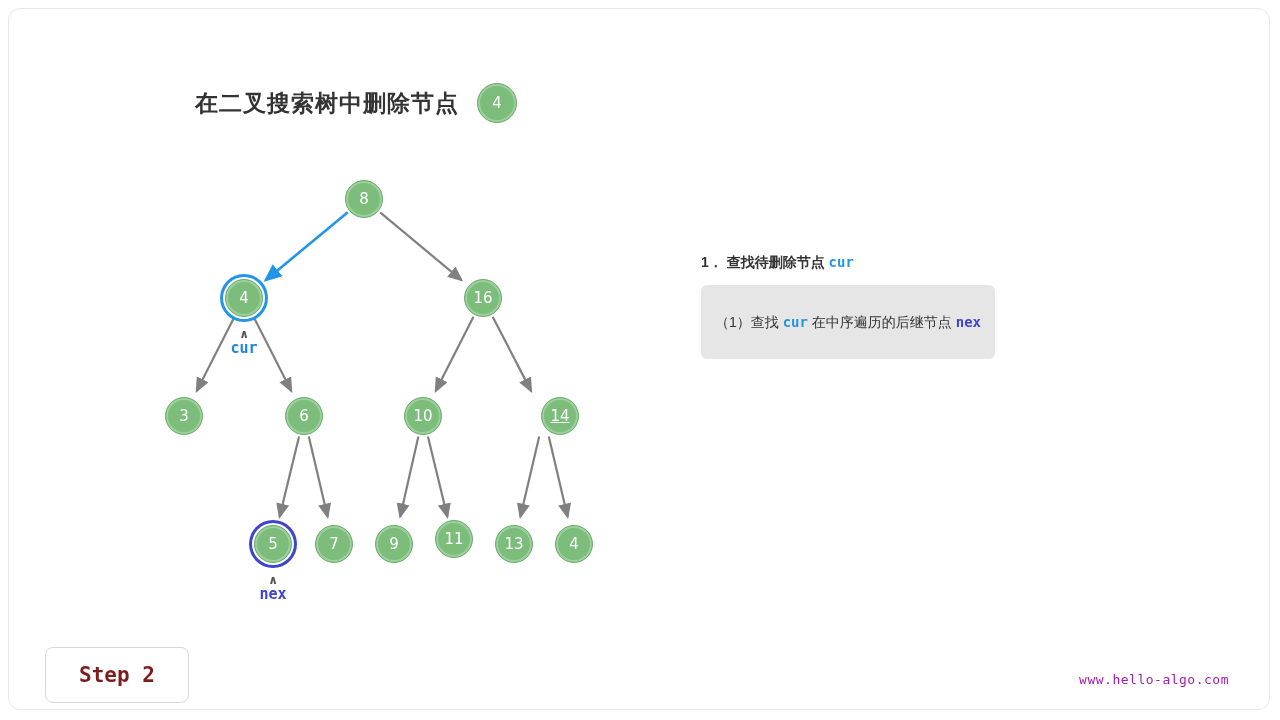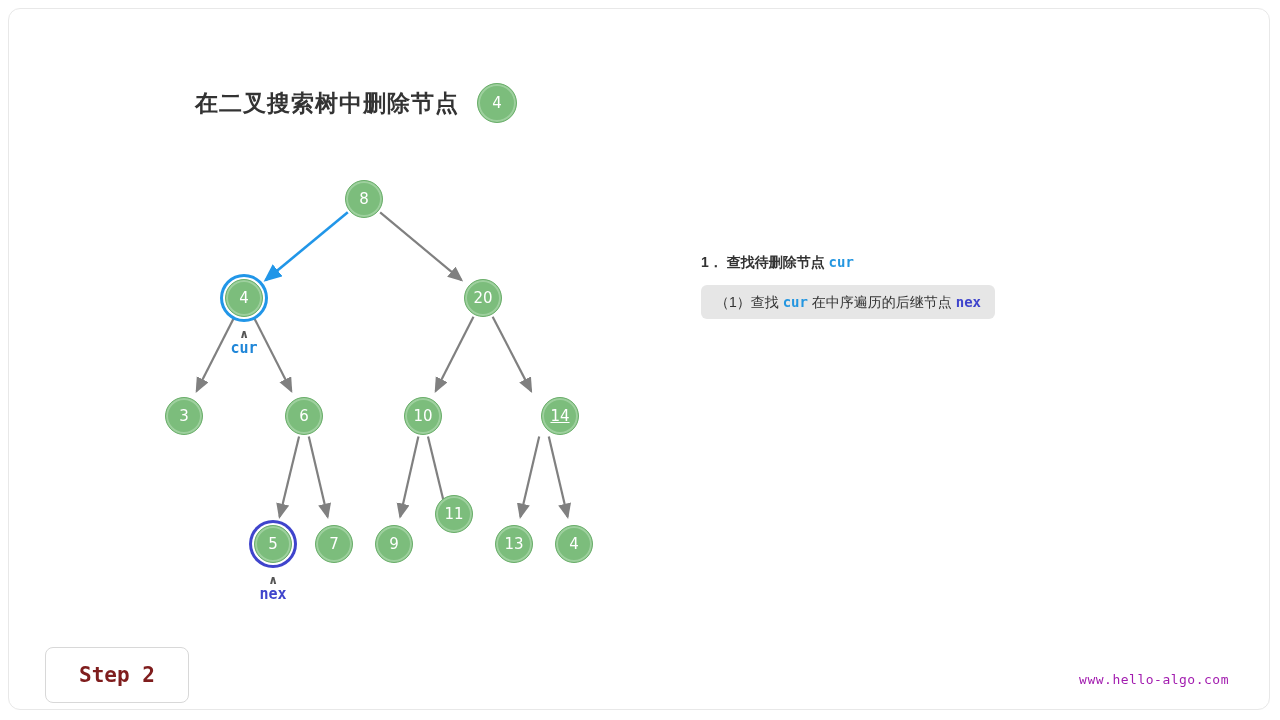--- a/index.html
+++ b/index.html
@@ -113,21 +113,21 @@
     line-height: 26px;
     white-space: nowrap;
   }
   .l1 { font-weight: bold; }
   .l2 { margin-top: 36px; padding-left: 18px; }
   .l3 { margin-top: 36px; font-weight: bold; }
   .l4 {
     margin-top: 10px;
     background: #e6e6e6;
     border-radius: 6px;
-    padding: 4px 14px;
+    padding: 24px 14px;
     display: inline-block;
     font-weight: normal;
   }
   .b   { font-weight: bold; }
   .mono-cur {
     font-family: "DejaVu Sans Mono", monospace;
     color: #2496e0;
     font-weight: bold;
   }
   .mono-nex {
@@ -197,29 +197,29 @@
         <line x1="409.3597895548449" y1="427.48092886137425" x2="391.1869472602068" y2="507.692094851501" stroke="#808080" stroke-width="2.2" marker-end="url(#ah-gray)"></line>
         <line x1="418.94303671763913" y1="427.40995805992924" x2="438.4092843764812" y2="507.78672258676096" stroke="#808080" stroke-width="2.2" marker-end="url(#ah-gray)"></line>
         <line x1="530.2079822214241" y1="427.4459425219238" x2="511.3893570381012" y2="507.73874330410155" stroke="#808080" stroke-width="2.2" marker-end="url(#ah-gray)"></line>
         <line x1="539.7920177785759" y1="427.4459425219238" x2="558.6106429618989" y2="507.73874330410155" stroke="#808080" stroke-width="2.2" marker-end="url(#ah-gray)"></line>
       </g>
   </svg>
 
   <div id="node-layer">
       <div class="node" style="left: 355px; top: 190px;">8</div>
       <div class="node hl-cur" style="left: 235px; top: 289px;">4</div>
-      <div class="node" style="left: 474px; top: 289px;">20</div>
+      <div class="node" style="left: 474px; top: 289px;">16</div>
       <div class="node" style="left: 175px; top: 407px;">3</div>
       <div class="node" style="left: 295px; top: 407px;">6</div>
       <div class="node" style="left: 414px; top: 407px;">10</div>
       <div class="node" style="left: 551px; top: 407px; text-decoration: underline;">14</div>
       <div class="node hl-nex" style="left: 264px; top: 535px;">5</div>
       <div class="node" style="left: 325px; top: 535px;">7</div>
       <div class="node" style="left: 385px; top: 535px;">9</div>
-      <div class="node" style="left: 445px; top: 505px; text-align: center;">11</div>
+      <div class="node" style="left: 445px; top: 530px; text-align: center;">11</div>
       <div class="node" style="left: 505px; top: 535px;">13</div>
       <div class="node" style="left: 565px; top: 535px;">4</div>
       <div class="ptr cur" style="left: 235px; top: 320px;"><span class="caret">∧</span><span>cur</span></div>
       <div class="ptr nex" style="left: 264px; top: 566px;"><span class="caret">∧</span><span>nex</span></div>
     </div>
 
   <div id="panel">
 
     <div class="line l1">
       <span>1． 查找待删除节点 </span><span class="mono-cur">cur</span>

